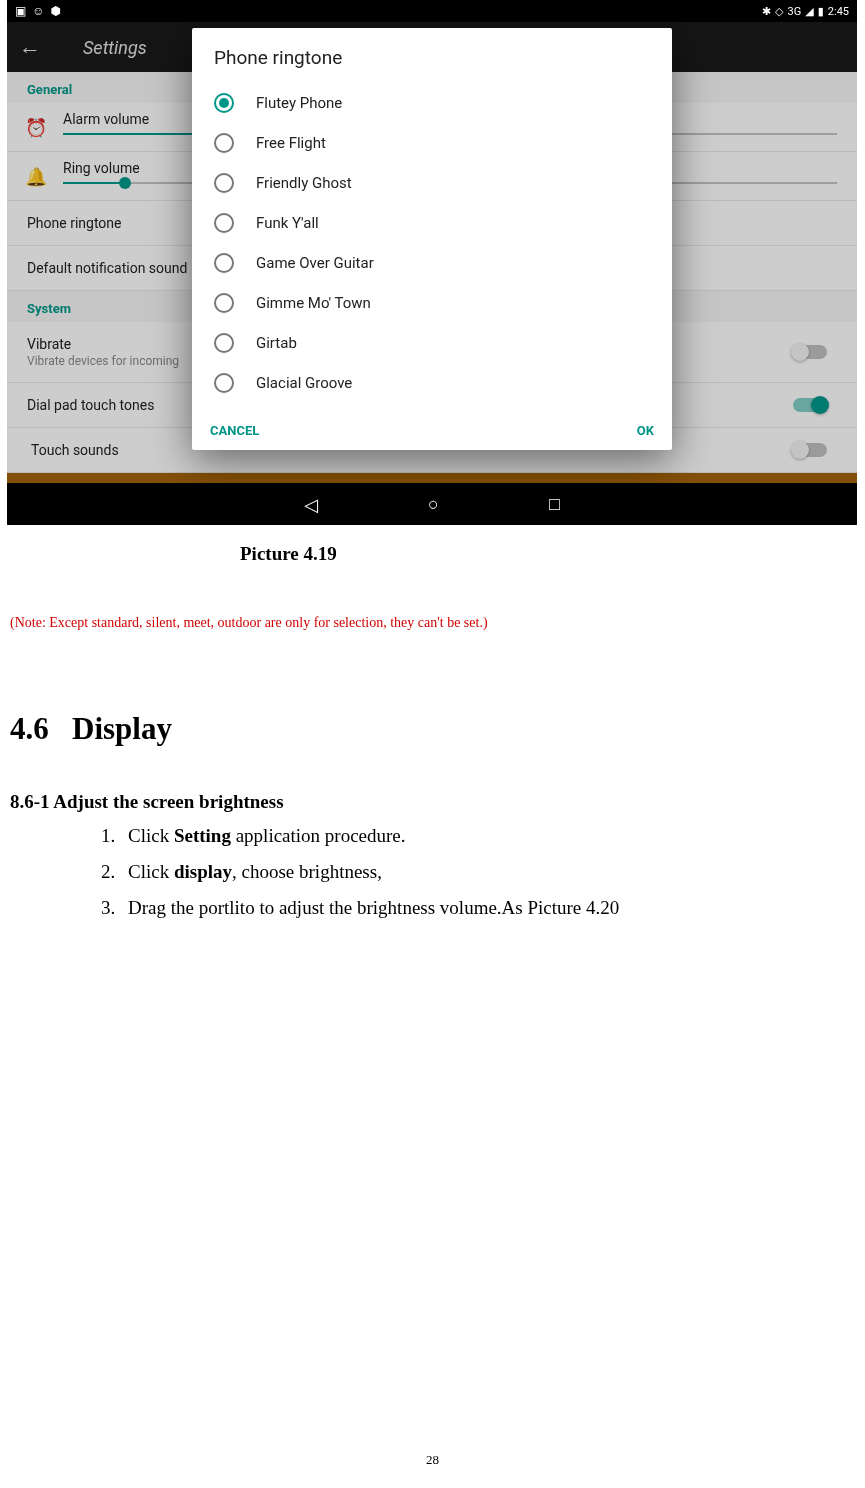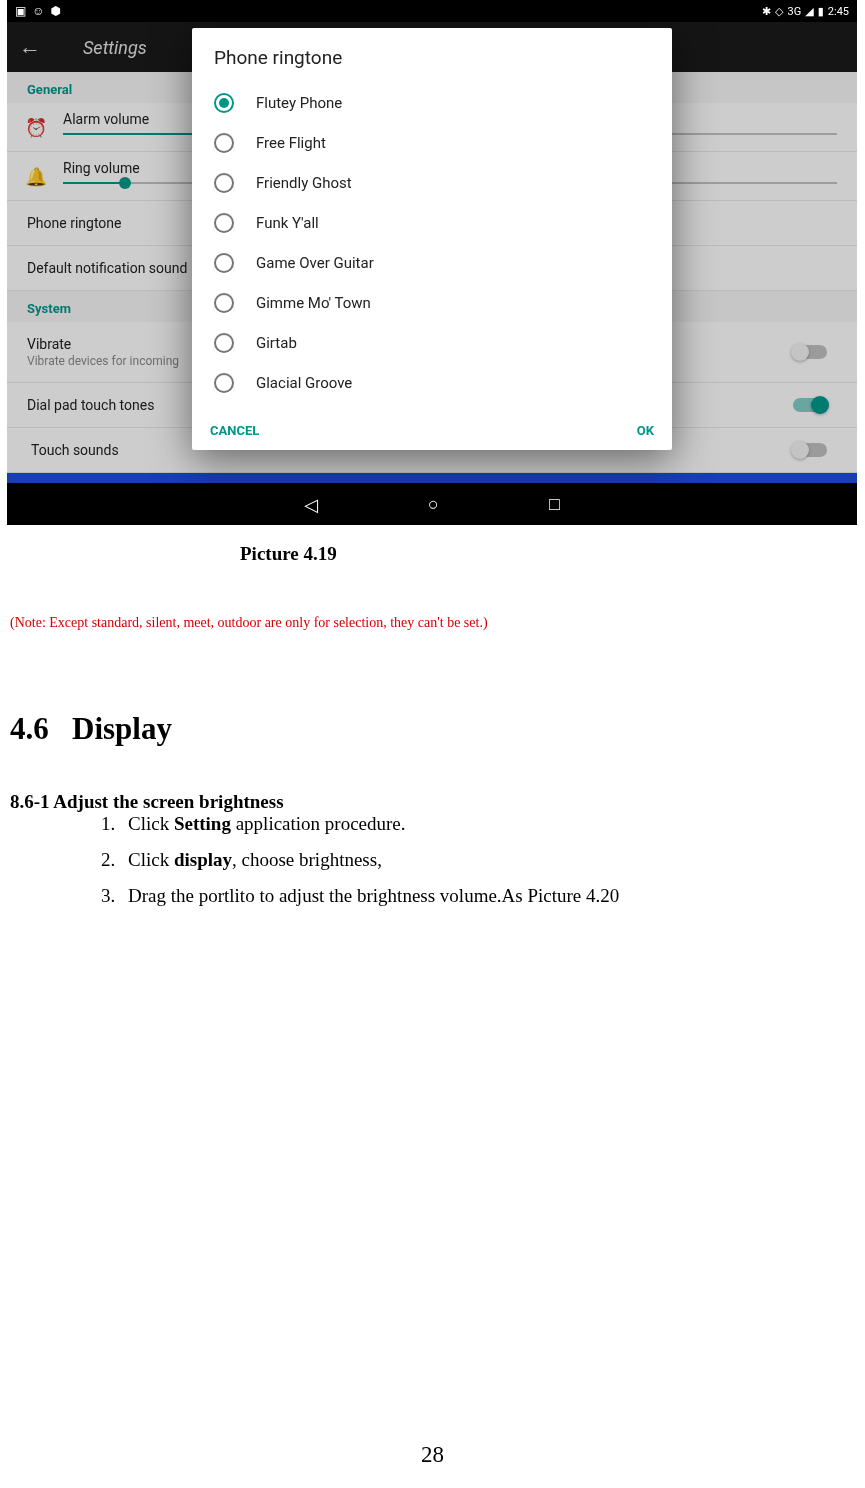--- a/index.html
+++ b/index.html
@@ -59,21 +59,21 @@
       pointer-events: none;
     }
     
     
     .settings-body {
       position: absolute;
       top: 72px;
       left: 0;
       right: 0;
       bottom: 42px;
-      background: #1d4ed8;
+      background: #a16207;
       overflow: hidden;
     }
     .section-label {
       color: #009688;
       font-size: 13px;
       font-weight: bold;
       padding: 10px 20px 6px;
       background: #f2f2f2;
     }
     .setting-row {
@@ -248,30 +248,31 @@
       font-weight: bold;
       font-size: 19px;
       margin-top: 44px;
       margin-left: -5px;
     }
     .ol-list {
       font-family: "Times New Roman", Times, serif;
       font-size: 19px;
       list-style-position: outside;
       margin-left: 105px;
+      margin-top: 12px;
       text-align: left;
     }
     .ol-list li { margin-bottom: 14px; padding-left: 8px; }
     .page-number {
       position: absolute;
       bottom: 20px;
       left: 50%;
       transform: translateX(-50%);
       font-family: "Times New Roman", Times, serif;
-      font-size: 23px;
+      font-size: 13px;
     }
   </style>
 </head>
 <body>
 
 <div class="screenshot">
 
   <div class="status-bar">
     <div class="status-left">
       <span>▣</span>

